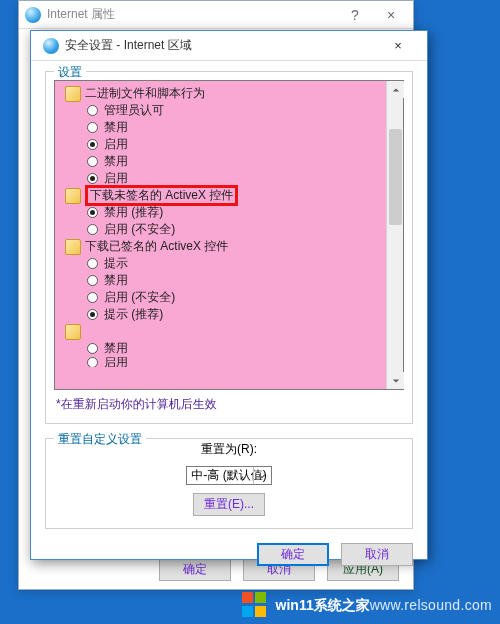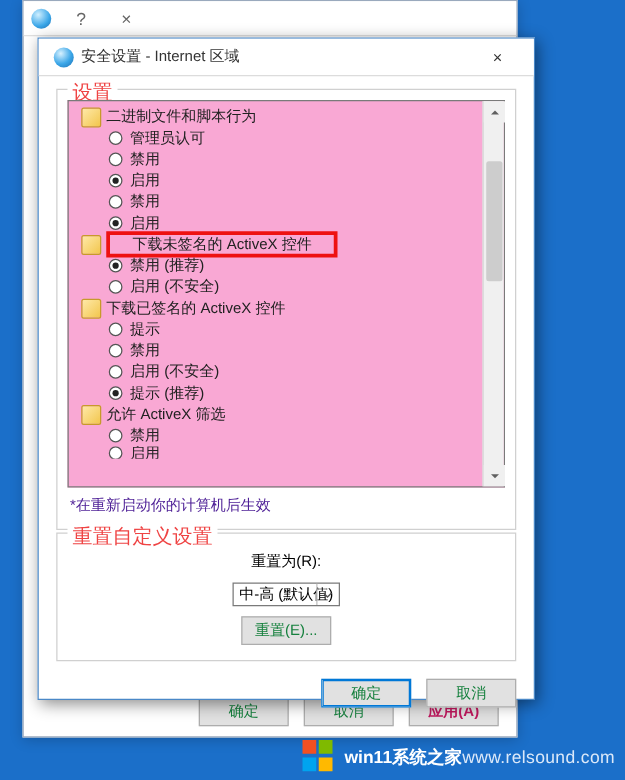--- a/index.html
+++ b/index.html
@@ -24,23 +24,23 @@
     width:36px; height:22px; display:flex; align-items:center; justify-content:center;
     color:#666; font-size:14px;
   }
   .parent-buttons {
     position:absolute; left:0; right:0; bottom:8px; display:flex; justify-content:flex-end;
     gap:12px; padding:0 14px;
   }
   .parent-buttons .btn, .dlg .btn {
     height:23px; min-width:72px; padding:0 10px; font-size:12px;
     background:#e1e1e1; border:1px solid #adadad; display:flex; align-items:center; justify-content:center;
-    color:#15803d;
-  }
-  .parent-buttons .btn.disabled { color:#be185d;font-weight:bold; }
+    color:#6d28d9;
+  }
+  .parent-buttons .btn.disabled { color:#14532d; }
 
   
   .dlg {
     position:absolute; left:30px; top:30px; width:398px; height:530px;
     background:#fff; border:1px solid #4a88c7; box-shadow:2px 3px 12px rgba(0,0,0,0.45);
   }
   .dlg-titlebar {
     height:30px; display:flex; align-items:center; padding:0 8px; font-size:12px; color:#333;
     border-bottom:1px solid #dcdcdc; background:#fff;
   }
@@ -52,21 +52,21 @@
   .dlg-titlebar .closebtn {
     width:42px; height:22px; display:flex; align-items:center; justify-content:center;
     font-size:13px; color:#333;
   }
   .dlg-body { padding:10px 14px 0 14px; }
 
   .group {
     border:1px solid #d0d0d0; padding:8px 8px; position:relative; font-size:12px;
   }
   .group > .legend {
-    position:absolute; top:-8px; left:8px; background:#fff; padding:0 4px; font-size:16px; color:#ef4444;
+    position:absolute; top:-8px; left:8px; background:#fff; padding:0 4px; font-size:12px; color:#0369a1;
   }
 
   .tree-wrap {
     position:relative;
   }
   .tree {
     height:310px; overflow:hidden;
     border:1px solid #7a7a7a; background:#f9a8d4; padding:4px 2px 4px 4px;
     font-size:12px; color:#222;
   }
@@ -78,42 +78,42 @@
     background: linear-gradient(135deg,#ffe9a8,#f2c64d); border:1px solid #c79a2a; border-radius:2px;
   }
   .radio {
     width:11px; height:11px; border:1px solid #555; border-radius:50%;
     margin:0 6px 0 0; display:inline-flex; align-items:center; justify-content:center; background:#fff;
   }
   .radio.sel::after {
     content:""; width:5px; height:5px; border-radius:50%; background:#222;
   }
   .red-box {
-    border:3px solid #e11; padding:0 18px; display:inline-block; line-height:15px;
+    border:3px solid #e11; padding:0 2px; display:inline-block; line-height:15px;
   }
 
   
   .vscroll {
     position:absolute; top:1px; right:1px; bottom:1px; width:17px;
     background:#f0f0f0; border-left:1px solid #d5d5d5;
   }
   .vscroll .arrow {
     position:absolute; left:0; width:17px; height:17px; background:#f0f0f0;
     display:flex; align-items:center; justify-content:center;
   }
   .vscroll .arrow.up { top:0; }
   .vscroll .arrow.down { bottom:0; }
   .vscroll .arrow svg { width:8px; height:8px; }
   .vscroll .thumb {
     position:absolute; left:2px; width:13px; background:#cdcdcd; border-radius:2px;
   }
 
   .note { font-size:12px; color:#4c1d95; padding:6px 2px 2px 2px; }
 
-  .reset-group { margin-top:2px; padding:14px 10px 12px 10px; }
+  .reset-group { margin-top:14px; padding:2px 10px 12px 10px; }
   .reset-row { display:flex; align-items:center; gap:8px;flex-direction:column; }
   .select {
     flex:1; height:26px; border:1px solid #7a7a7a; display:flex; align-items:center;
     padding:0 4px; font-size:12px; position:relative; background:#fff;
   }
   .select .caret {
     position:absolute; right:0; top:0; bottom:0; width:18px;
     display:flex; align-items:center; justify-content:center; border-left:1px solid #c0c0c0;
   }
 
@@ -134,20 +134,21 @@
   .wm-txt { display:flex; line-height:1; }
   .wm-txt .t1 { font-size:14px; font-weight:bold; }
   .wm-txt .t2 { font-size:14px; color:#dce9f9; letter-spacing:0.3px;text-align:right; }
 </style>
 </head>
 <body>
 
 <div class="parent-window">
   <div class="parent-titlebar">
     <span class="globe"></span>
+    <span class="title">Internet 属性</span>
     <span class="sysbtn">?</span>
     <span class="sysbtn">×</span>
   </div>
   <div class="parent-buttons">
     <div class="btn">确定</div>
     <div class="btn">取消</div>
     <div class="btn disabled">应用(A)</div>
   </div>
 </div>
 
@@ -215,21 +216,20 @@
             <div class="node ind1">
               <span class="radio"></span>
               <span>启用 (不安全)</span>
             </div>
             <div class="node ind1">
               <span class="radio sel"></span>
               <span>提示 (推荐)</span>
             </div>
             <div class="node ind0">
               <span class="ico"></span>
-              <span>允许 ActiveX 筛选</span>
             </div>
             <div class="node ind1">
               <span class="radio"></span>
               <span>禁用</span>
             </div>
             <div class="node ind1" style="height: 10px; overflow: hidden;">
               <span class="radio"></span>
               <span>启用</span>
             </div>
           </div>

